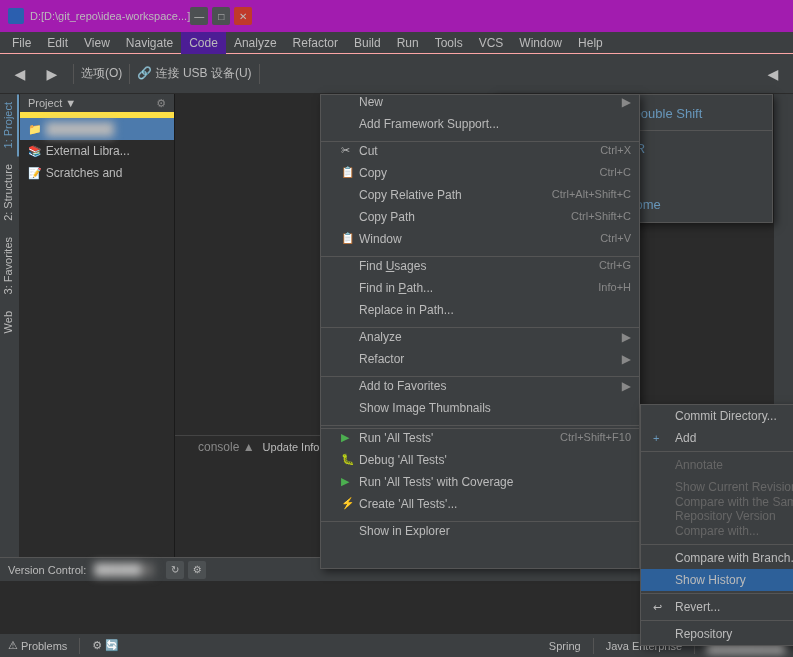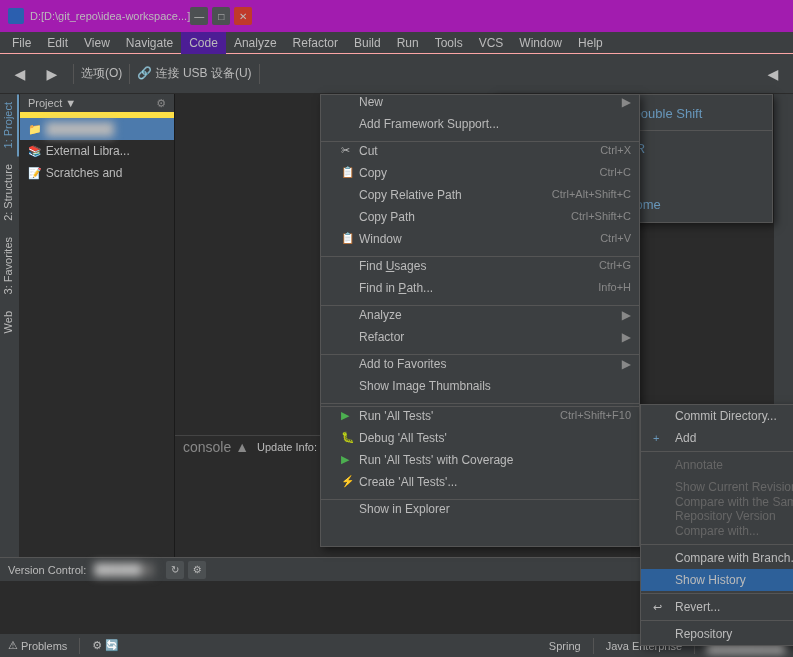--- a/index.html
+++ b/index.html
@@ -387,20 +387,23 @@
       </div>
       <div class="context-menu-sep"></div>
       <div class="context-menu-item">
         <span>Find <u>U</u>sages</span>
         <span class="shortcut">Ctrl+G</span>
       </div>
       <div class="context-menu-item">
         <span>Find in <u>P</u>ath...</span>
         <span class="shortcut">Info+H</span>
       </div>
+      <div class="context-menu-item">
+        <span>Replace in Path...</span>
+      </div>
       <div class="context-menu-sep"></div>
       <div class="context-menu-item">
         <span>Analyze</span>
         <span class="submenu-arrow">▶</span>
       </div>
       <div class="context-menu-item">
         <span>Refactor</span>
         <span class="submenu-arrow">▶</span>
       </div>
       <div class="context-menu-sep"></div>
@@ -484,21 +487,21 @@
       </div>
       <div class="submenu-sep"></div>
       <div class="submenu-item">
         <span class="item-icon"></span>
         <span>Repository</span>
 
       </div>
     </div>
 
     <div style="position:absolute; bottom:100px; left:0; right:0; height:22px; background:#2b2b2b; border-top:1px solid #444; display:flex; align-items:center; padding:0 8px;">
-      <span style="color:#888;font-size:14px;">console ▲</span>
+      <span style="color:#888;font-size:12px;margin-left:15px;">console ▲</span>
       <span style="color:#bbbbbb;font-size:11px;margin-left:8px;">Update Info: 2020/2/26 17:09</span>
     </div>
 
   </div>
 
   <div class="right-sidebar"></div>
 </div>
 
 <div style="height:80px; background:#2b2b2b; border-top:1px solid #555; display:flex; flex-direction:column;">
   <div style="height:24px; background:#3c3f41; display:flex; align-items:center; padding:0 8px; font-size:11px; color:#bbbbbb; border-bottom:1px solid #2b2b2b; gap:8px;">

